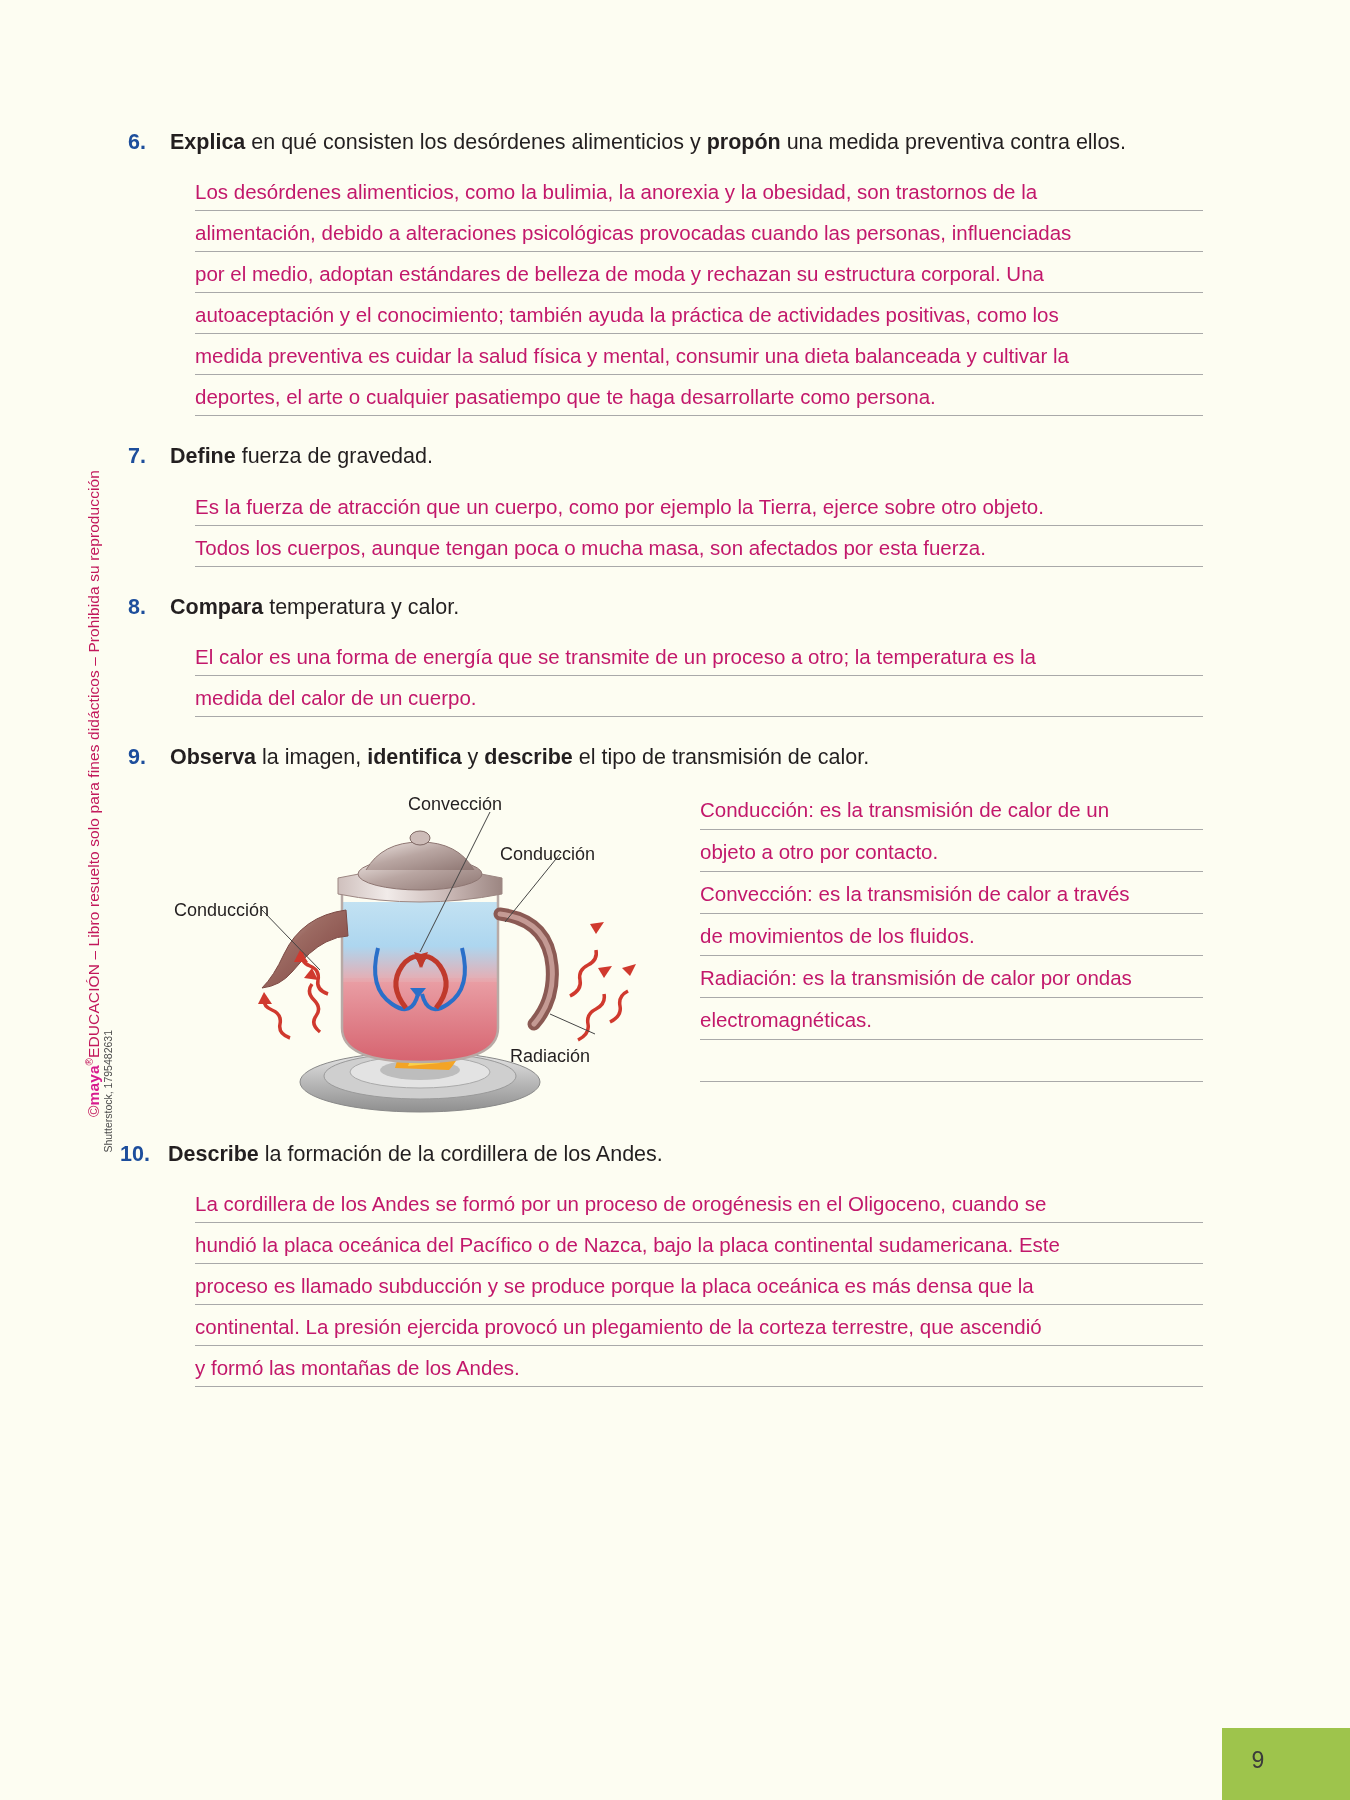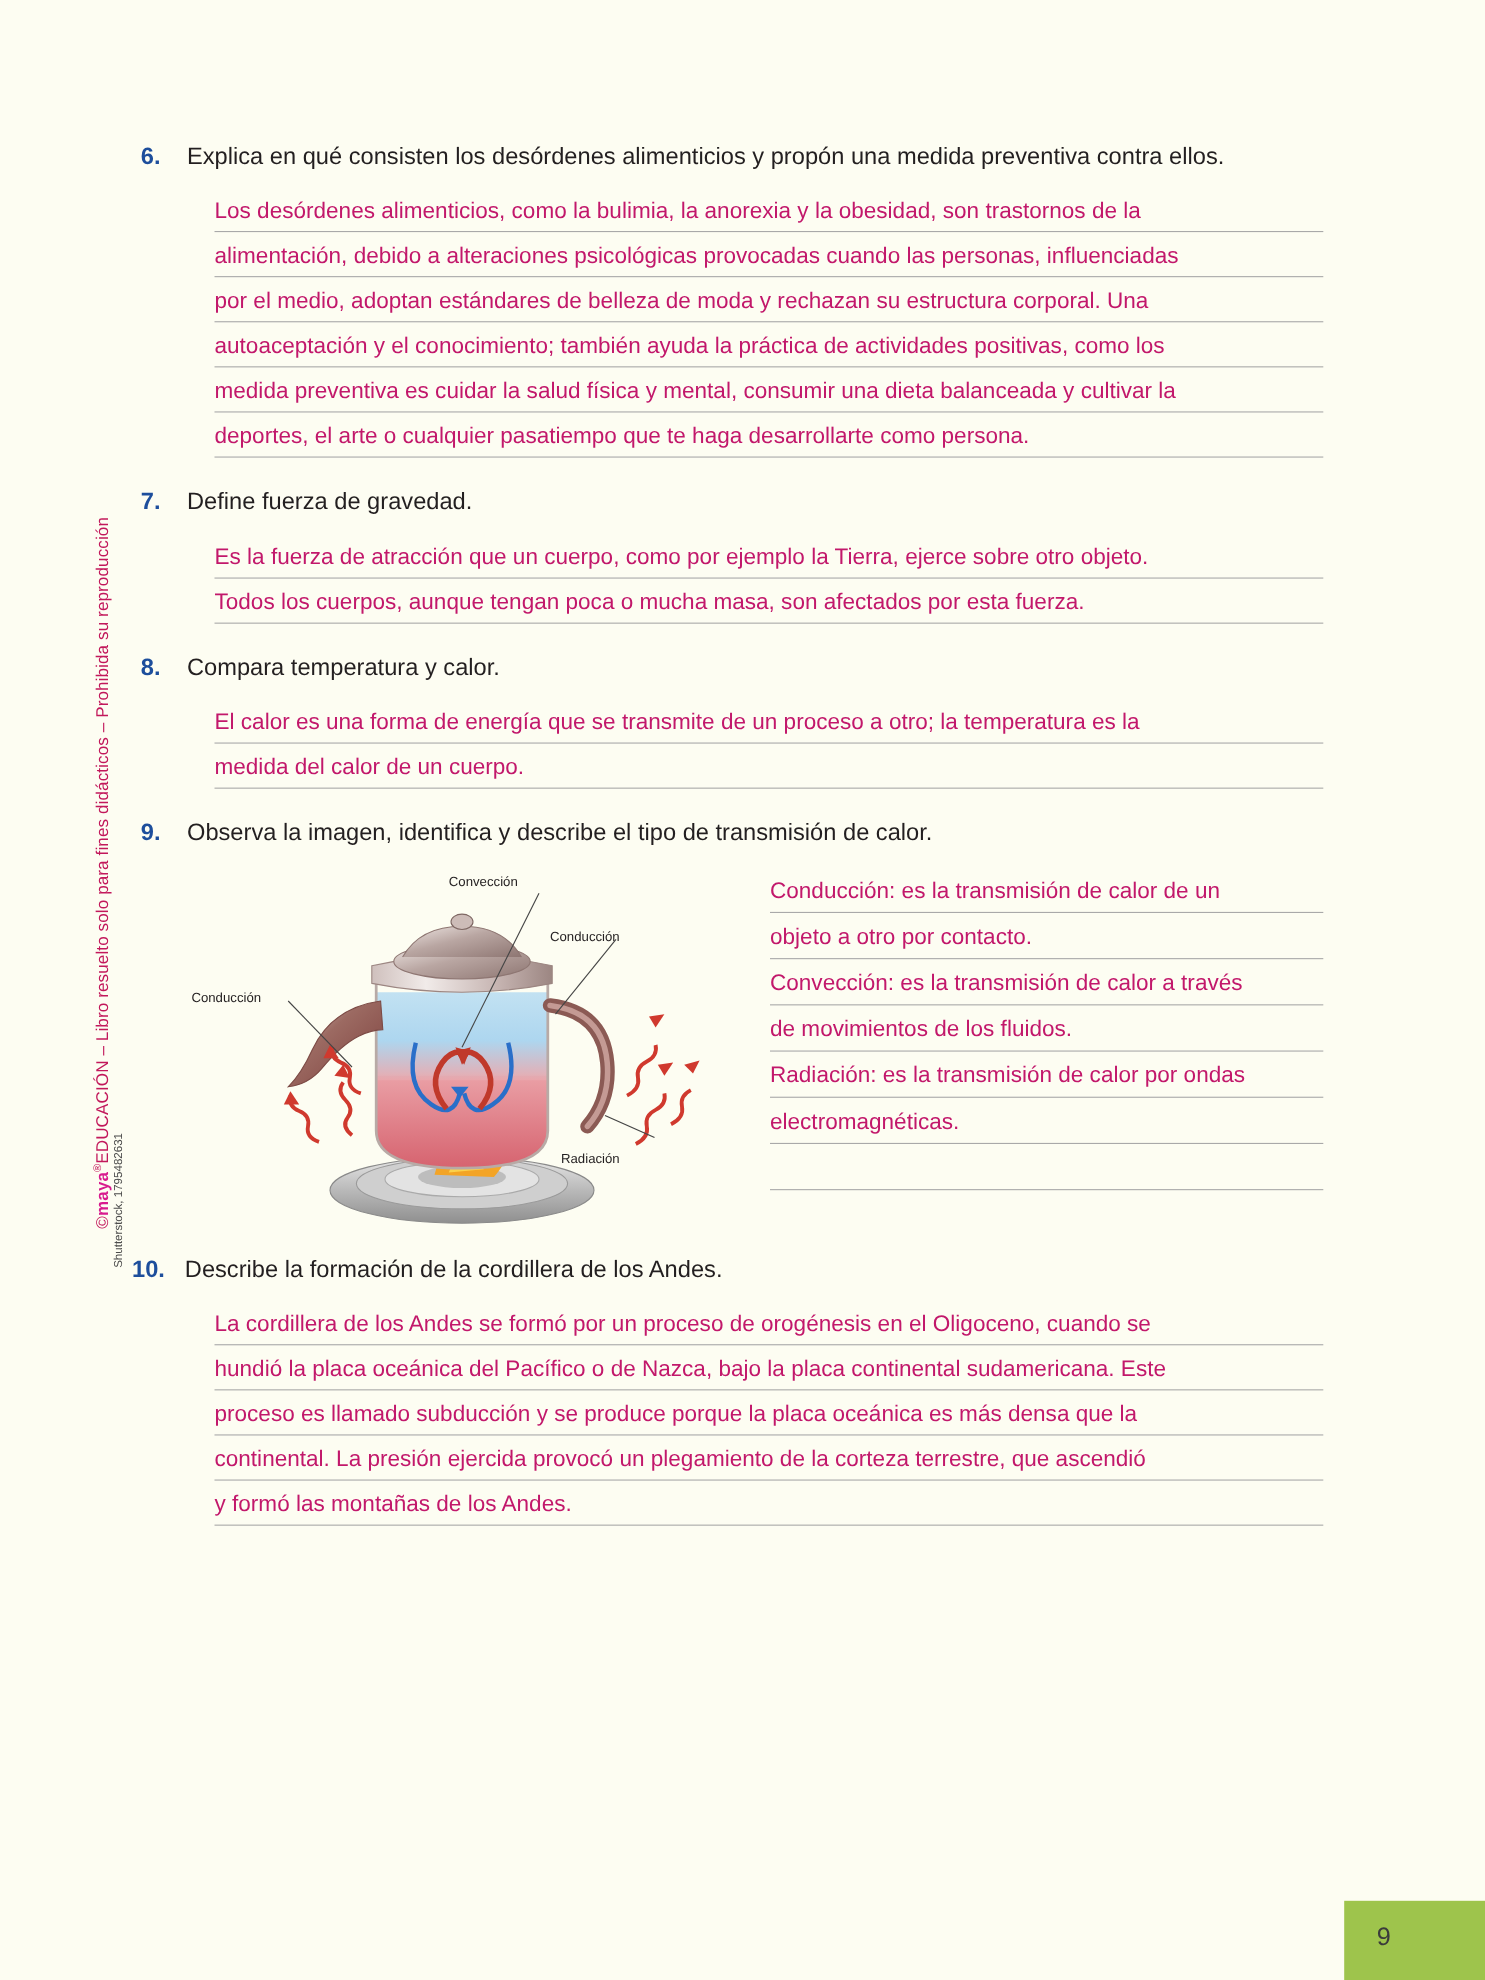--- a/index.html
+++ b/index.html
@@ -78,21 +78,21 @@
   .q-num {
     color: #1d4e9c;
     font-weight: bold;
     width: 42px;
     flex: 0 0 42px;
     text-align: left;
     font-size: 21.5px;
   }
   .q-num.wide { width: 48px; flex: 0 0 48px; margin-left: -8px; }
   .q-text { flex: 1; }
-  .q-text b { font-weight: normal; }
+  .q-text b { font-weight: bold; }
 
   
   .answer {
     margin-top: 14px;
     margin-left: 67px;
   }
   .ans-line {
     position: relative;
     height: 40px;
     border-bottom: 1px solid #a9a9a9;
@@ -125,21 +125,21 @@
   .q9-answer {
     flex: 1;
     margin-left: 10px;
     margin-top: 6px;
   }
   .q9-answer .ans-line { height: 41px; }
 
   
   .fig-label {
     position: absolute;
-    font-size: 12px;
+    font-size: 18px;
     color: #231f20;
     white-space: nowrap;
   }
 
   .page-num {
     position: absolute;
     right: 0;
     bottom: 0;
     width: 128px;
     height: 72px;

